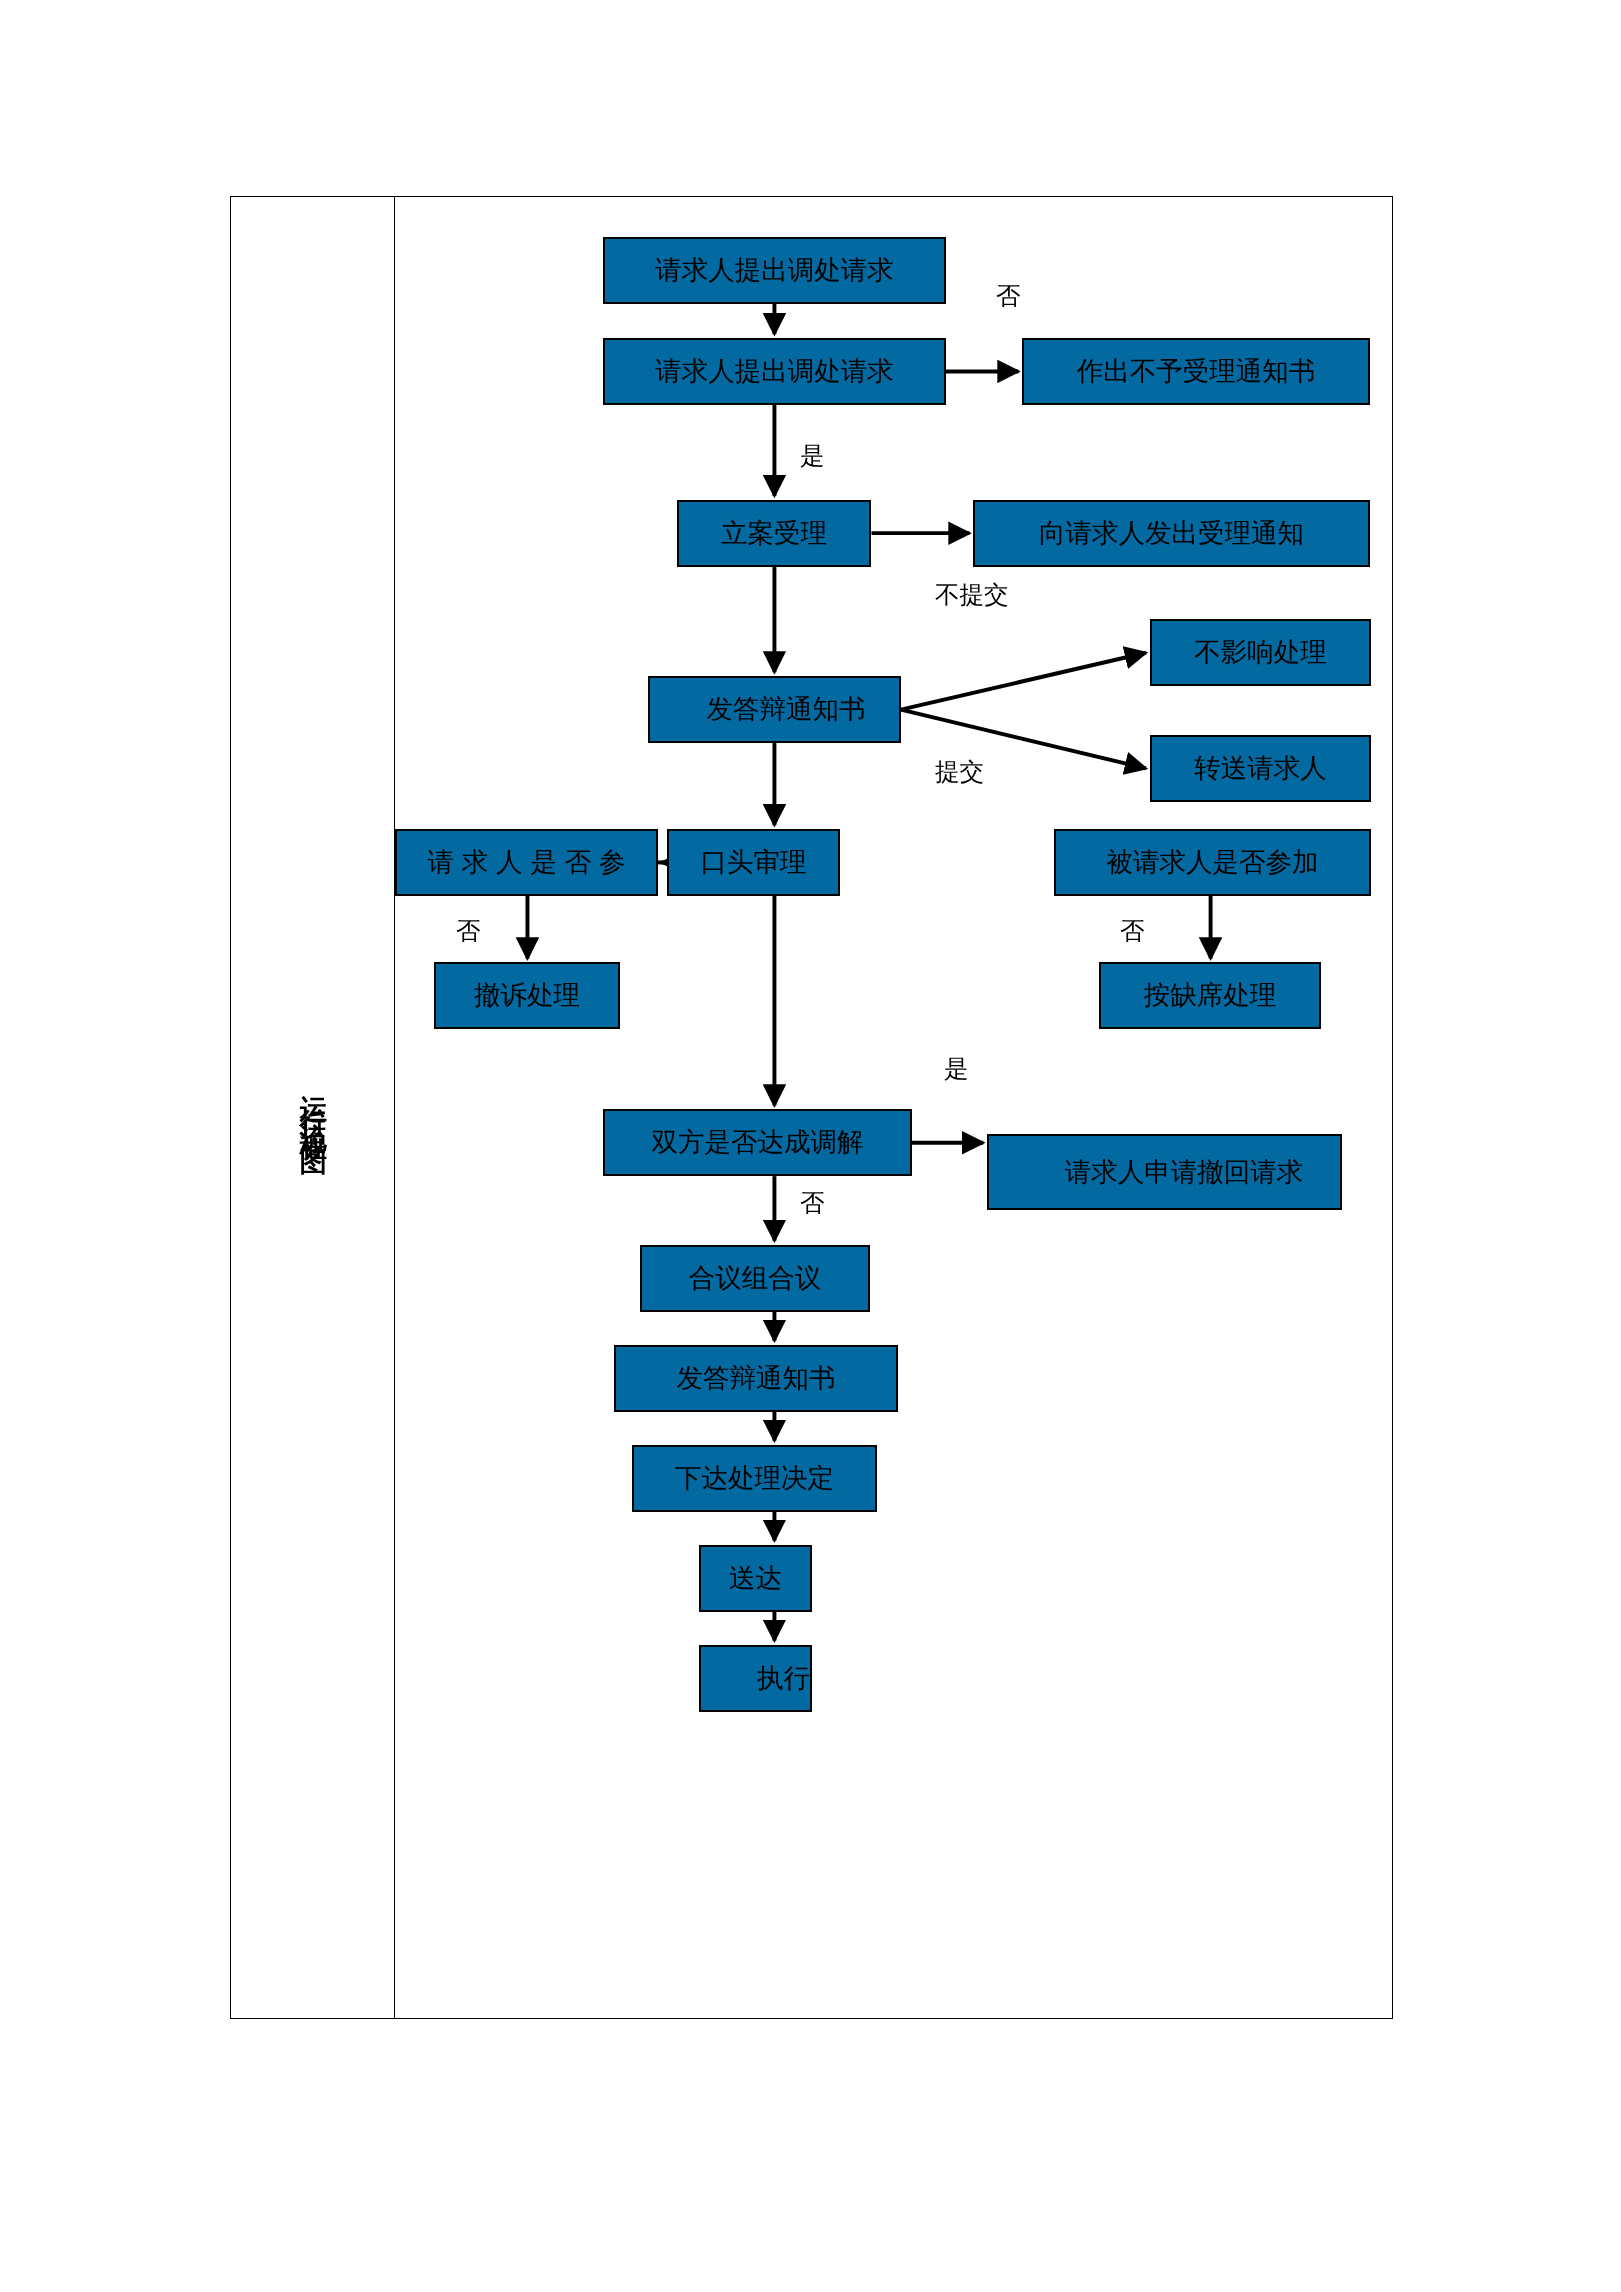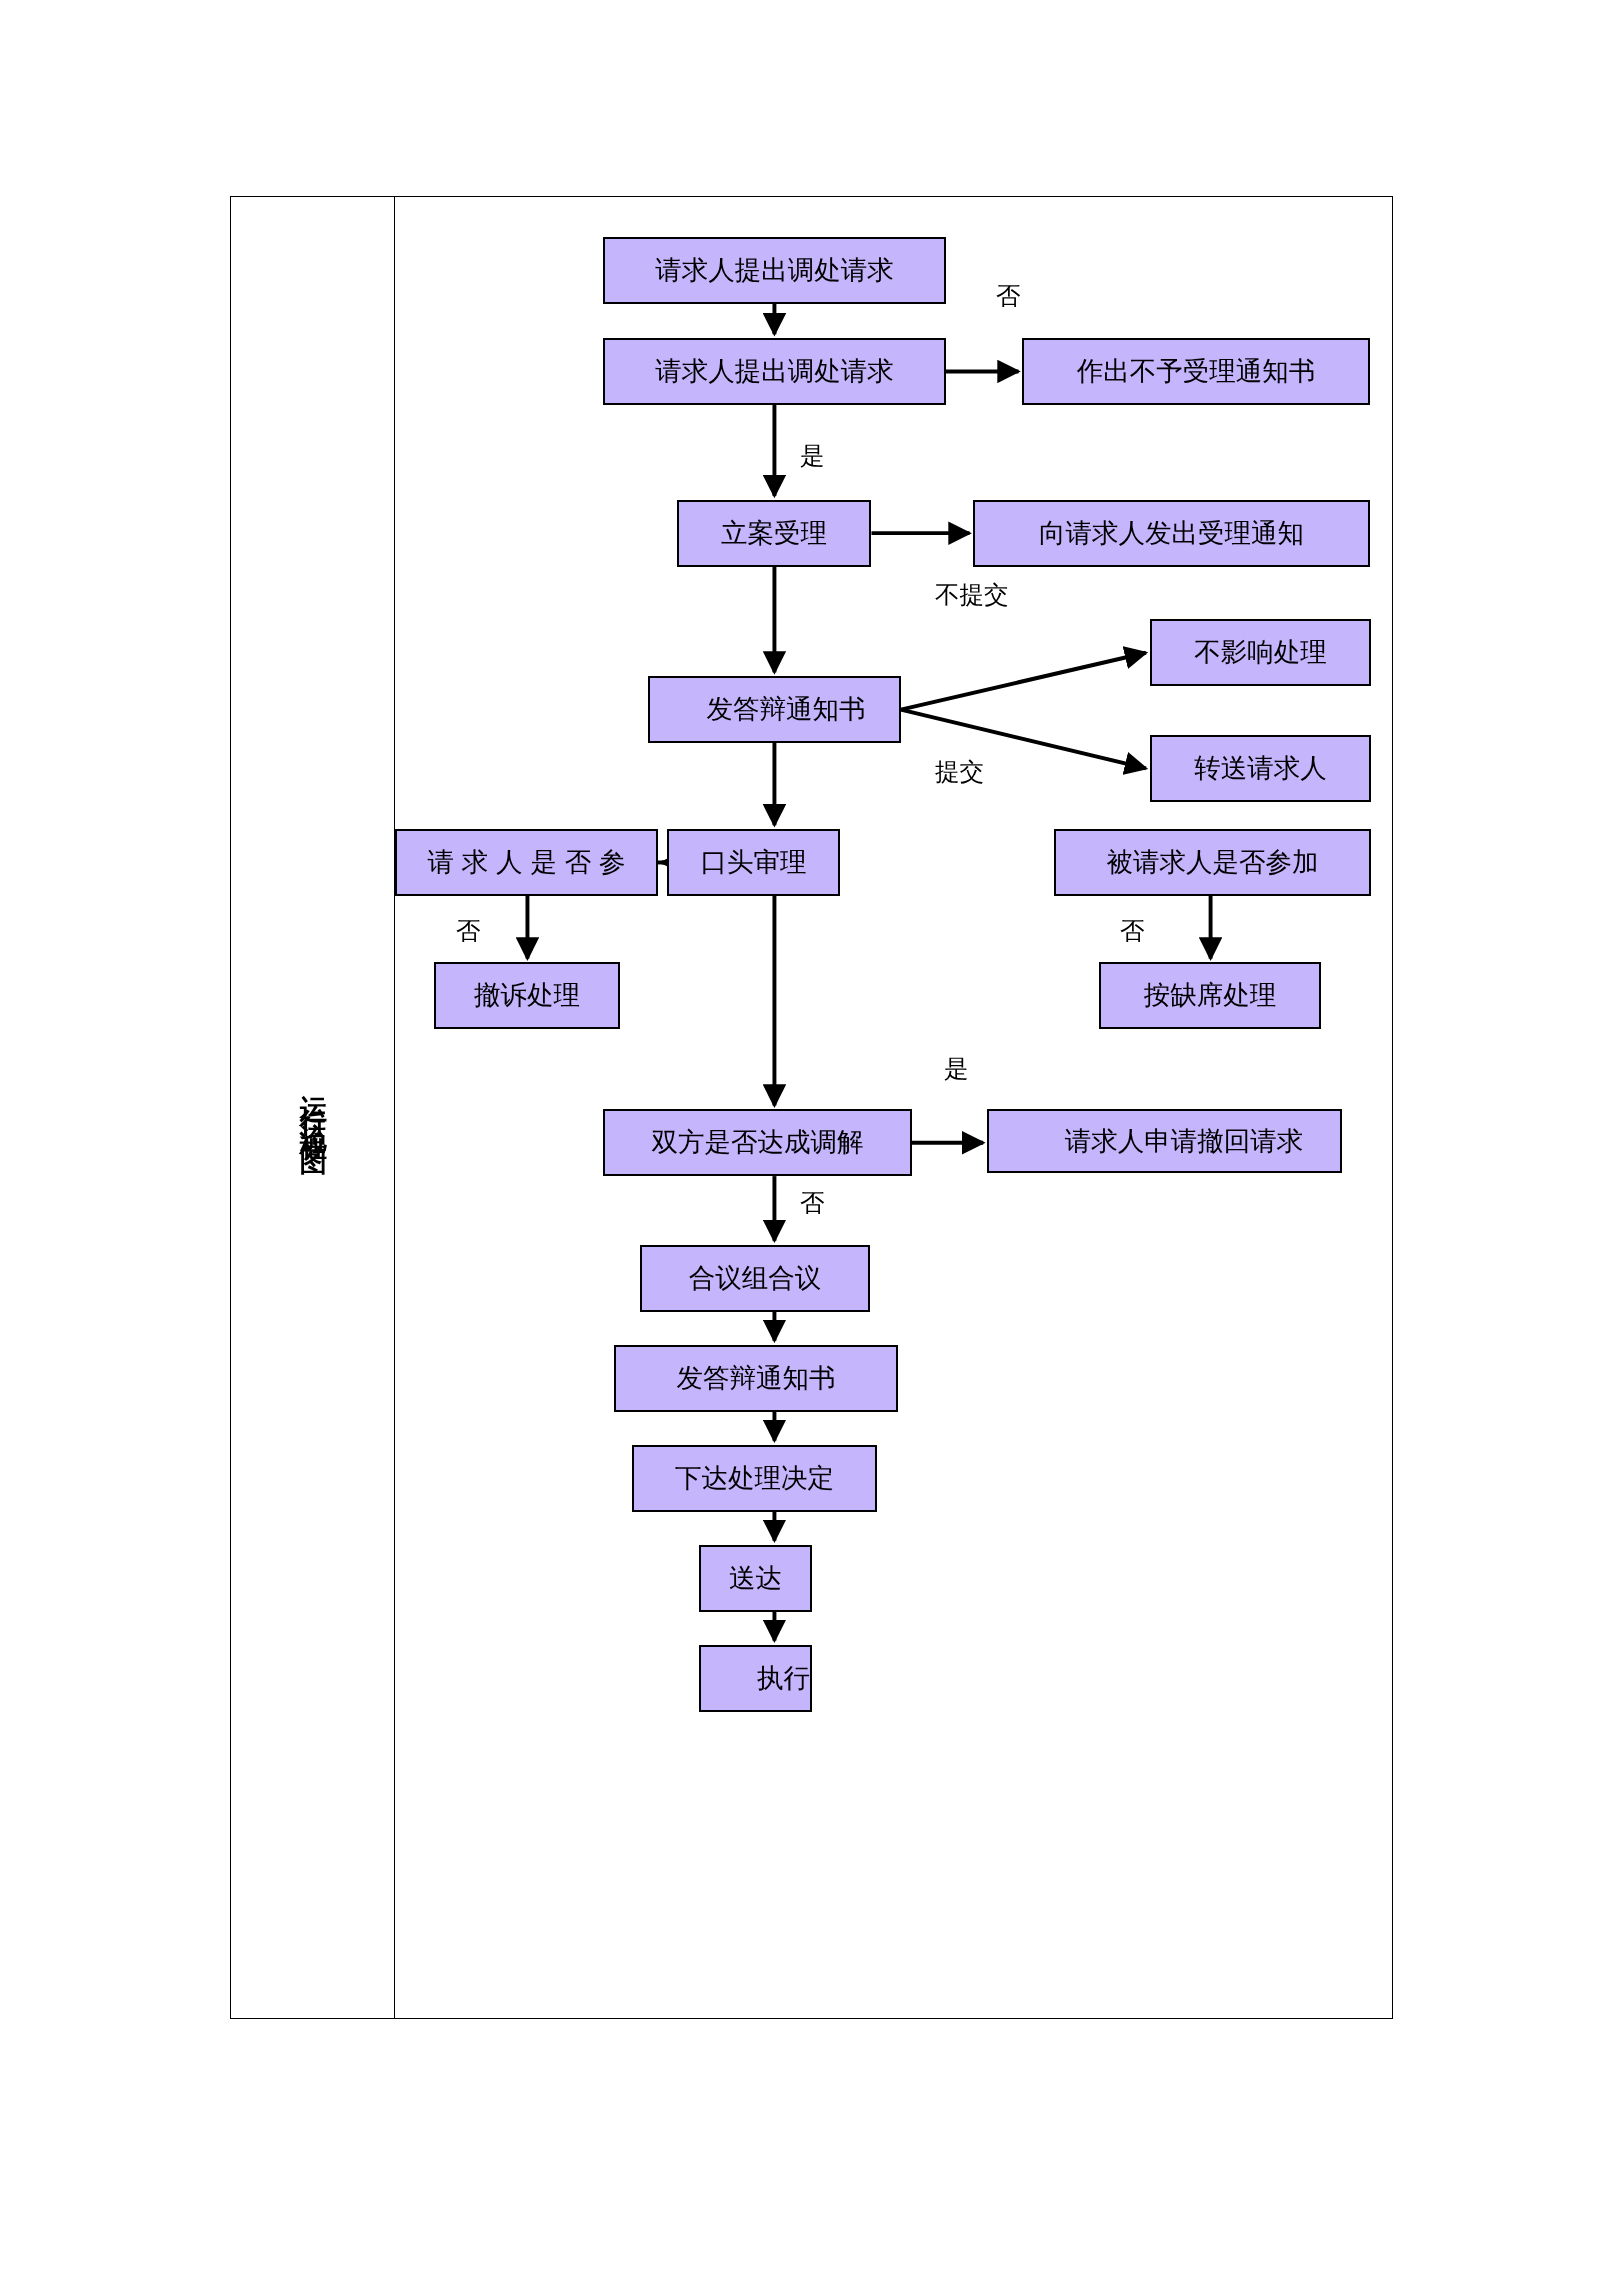--- a/index.html
+++ b/index.html
@@ -62,21 +62,21 @@
     position:absolute;
     left:0; top:0;
     width:999px; height:1823px;
     pointer-events:none;
   }
 
   .node{
     position:absolute;
     box-sizing:border-box;
     border:2.9px solid #000;
-    background:#c4b5fd;
+    background:#0369a1;
     display:flex;
     align-items:center;
     justify-content:center;
     font-size:26.5px;
     line-height:1;
     white-space:nowrap;
     font-family:"Liberation Serif","DejaVu Serif",serif;
     z-index:2;
   }
   .node.spaced{letter-spacing:7.8px; text-indent:7.8px;}
@@ -189,21 +189,21 @@
     </div>
     <div class="node" style="left: 39px; top: 766px; width: 186px; height: 67px;">
       <span>撤诉处理</span>
     </div>
     <div class="node" style="left: 704px; top: 766px; width: 222px; height: 67px;">
       <span>按缺席处理</span>
     </div>
     <div class="node" style="left: 208px; top: 913px; width: 309px; height: 67px;">
       <span>双方是否达成调解</span>
     </div>
-    <div class="node" style="left: 592px; top: 913px; width: 355px; height: 64px; padding-left: 39px;">
+    <div class="node" style="left: 592px; top: 938px; width: 355px; height: 76px; padding-left: 39px;">
       <span>请求人申请撤回请求</span>
     </div>
     <div class="node" style="left: 245px; top: 1049px; width: 230px; height: 67px;">
       <span>合议组合议</span>
     </div>
     <div class="node" style="left: 219px; top: 1149px; width: 284px; height: 67px;">
       <span>发答辩通知书</span>
     </div>
     <div class="node" style="left: 237px; top: 1249px; width: 245px; height: 67px;">
       <span>下达处理决定</span>

